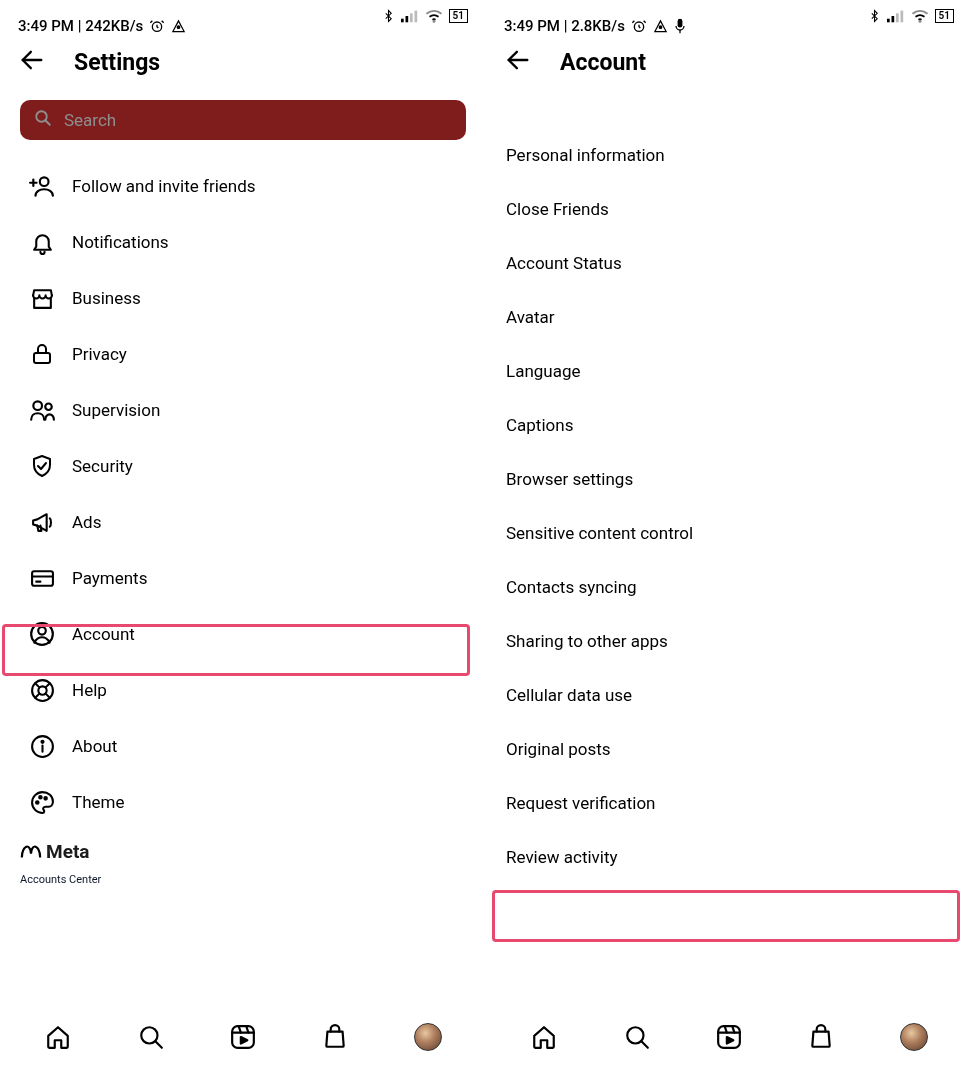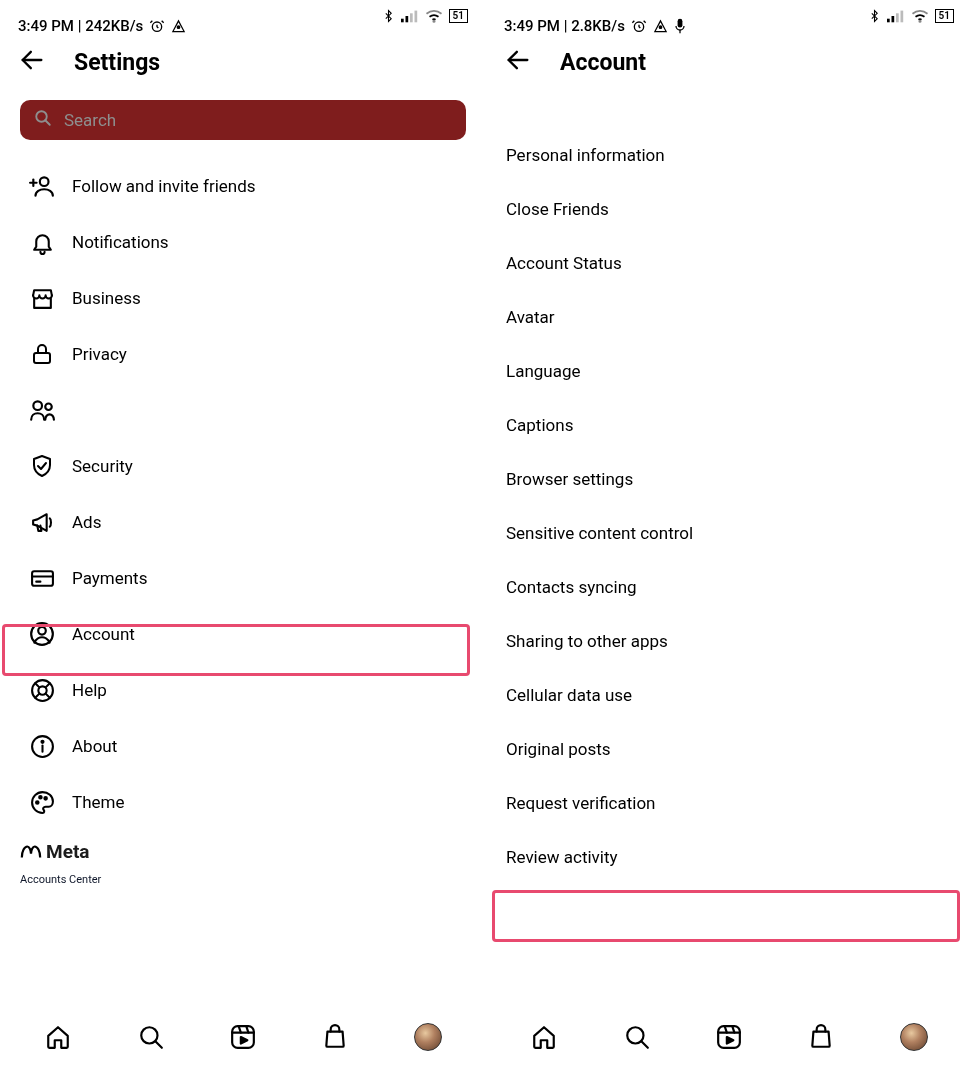--- a/index.html
+++ b/index.html
@@ -270,20 +270,21 @@
 
     <div class="row">
       <span class="icon-slot">
         <svg width="26" height="26" viewBox="0 0 24 24" fill="none" stroke="#000" stroke-width="2" stroke-linecap="round">
             <circle cx="8" cy="8" r="4"></circle>
             <circle cx="18" cy="9" r="3"></circle>
             <path d="M2 21c0-4 3-6 6-6s6 2 6 6"></path>
             <path d="M15 21c0-3 2-5 4-5s4 2 4 5"></path>
           </svg>
       </span>
+      <span class="row-text">Supervision</span>
     </div>
 
     <div class="row">
       <span class="icon-slot">
         <svg width="24" height="24" viewBox="0 0 24 24" fill="none" stroke="#000" stroke-width="2" stroke-linecap="round" stroke-linejoin="round">
             <path d="M12 2l8 3v6c0 5-3.5 9-8 11-4.5-2-8-6-8-11V5l8-3z"></path>
             <polyline points="8 12 11 15 16 9"></polyline>
           </svg>
       </span>
       <span class="row-text">Security</span>

